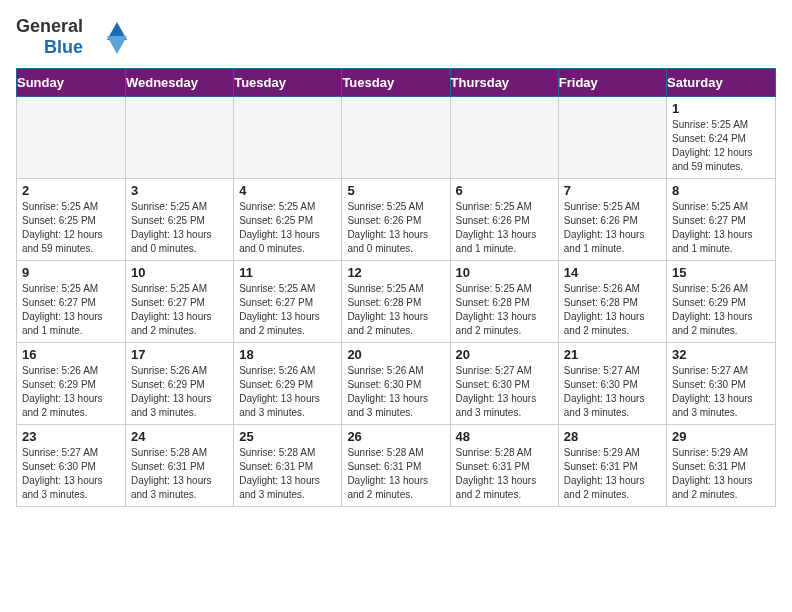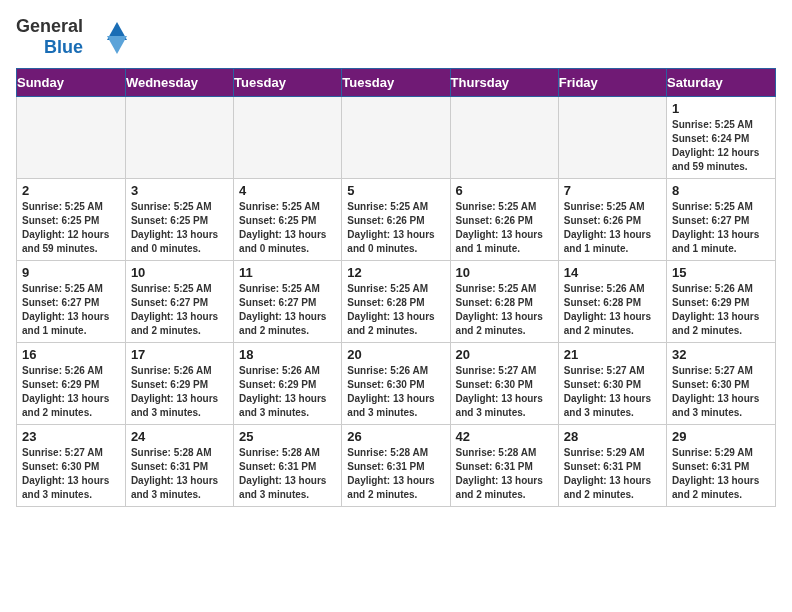--- a/index.html
+++ b/index.html
@@ -64,21 +64,20 @@
       font-size: 13px;
       font-weight: bold;
       color: #222;
       display: block;
       margin-bottom: 2px;
     }
     .cell-info {
       font-size: 10px;
       color: #333;
       line-height: 1.4;
-      font-weight: bold;
     }
   </style>
 </head>
 <body>
 
 <div class="header-area">
   <div class="logo-area">
     <div style="display:flex; flex-direction:column; align-items:flex-end; margin-right:20px;">
       <div style="font-size:18px; font-weight:bold; color:#333;">General</div>
       <div style="font-size:18px; font-weight:bold; color:#1a6db5;">Blue</div>
@@ -220,21 +219,21 @@
         </td>
         <td>
           <span class="date-num">25</span>
           <div class="cell-info">Sunrise: 5:28 AM<br>Sunset: 6:31 PM<br>Daylight: 13 hours and 3 minutes.</div>
         </td>
         <td>
           <span class="date-num">26</span>
           <div class="cell-info">Sunrise: 5:28 AM<br>Sunset: 6:31 PM<br>Daylight: 13 hours and 2 minutes.</div>
         </td>
         <td>
-          <span class="date-num">42</span>
+          <span class="date-num">48</span>
           <div class="cell-info">Sunrise: 5:28 AM<br>Sunset: 6:31 PM<br>Daylight: 13 hours and 2 minutes.</div>
         </td>
         <td>
           <span class="date-num">28</span>
           <div class="cell-info">Sunrise: 5:29 AM<br>Sunset: 6:31 PM<br>Daylight: 13 hours and 2 minutes.</div>
         </td>
         <td>
           <span class="date-num">29</span>
           <div class="cell-info">Sunrise: 5:29 AM<br>Sunset: 6:31 PM<br>Daylight: 13 hours and 2 minutes.</div>
         </td>

